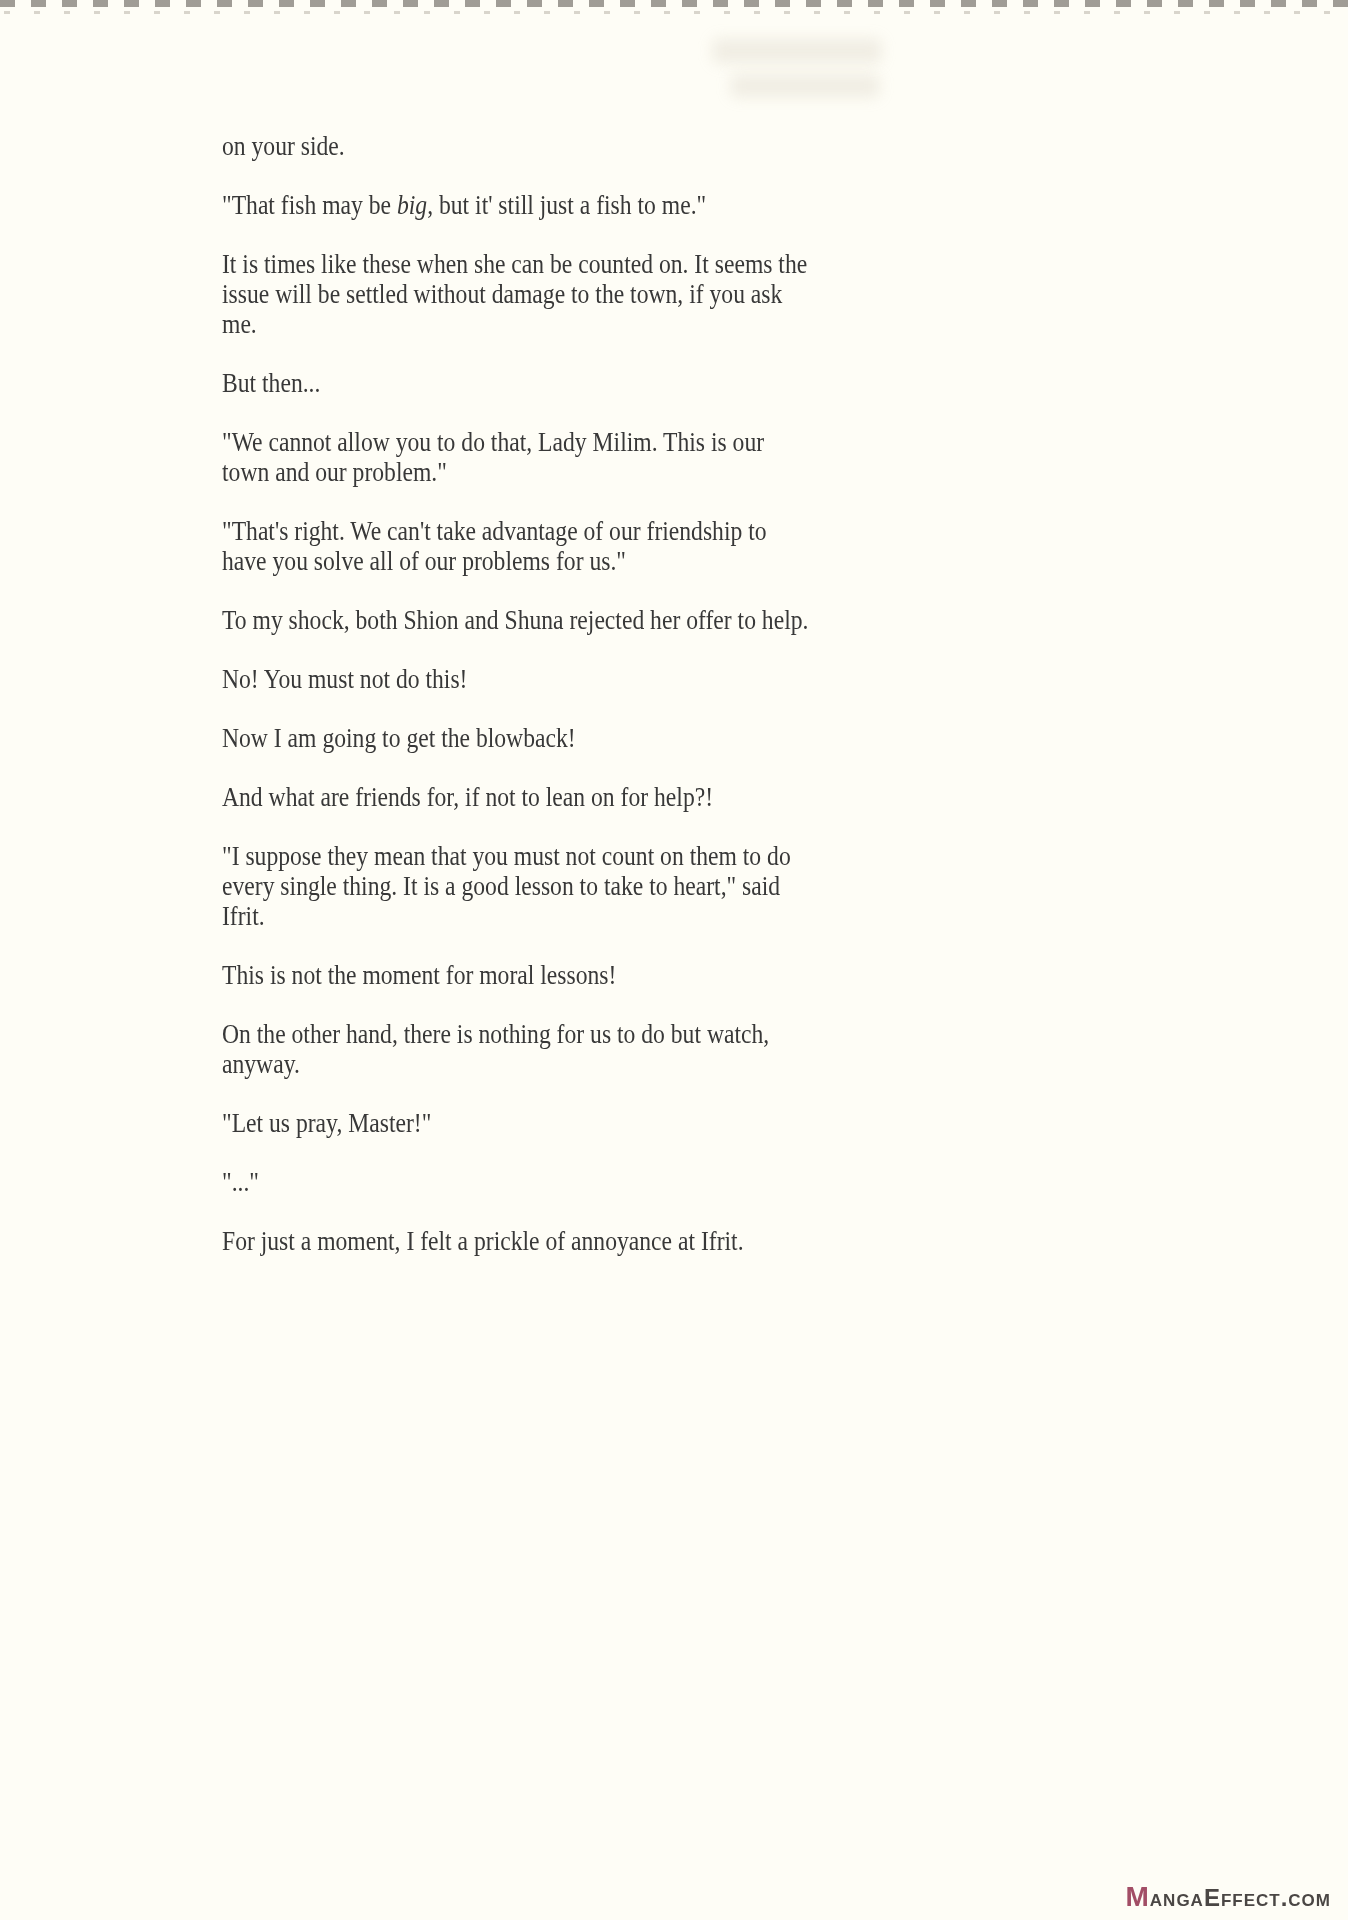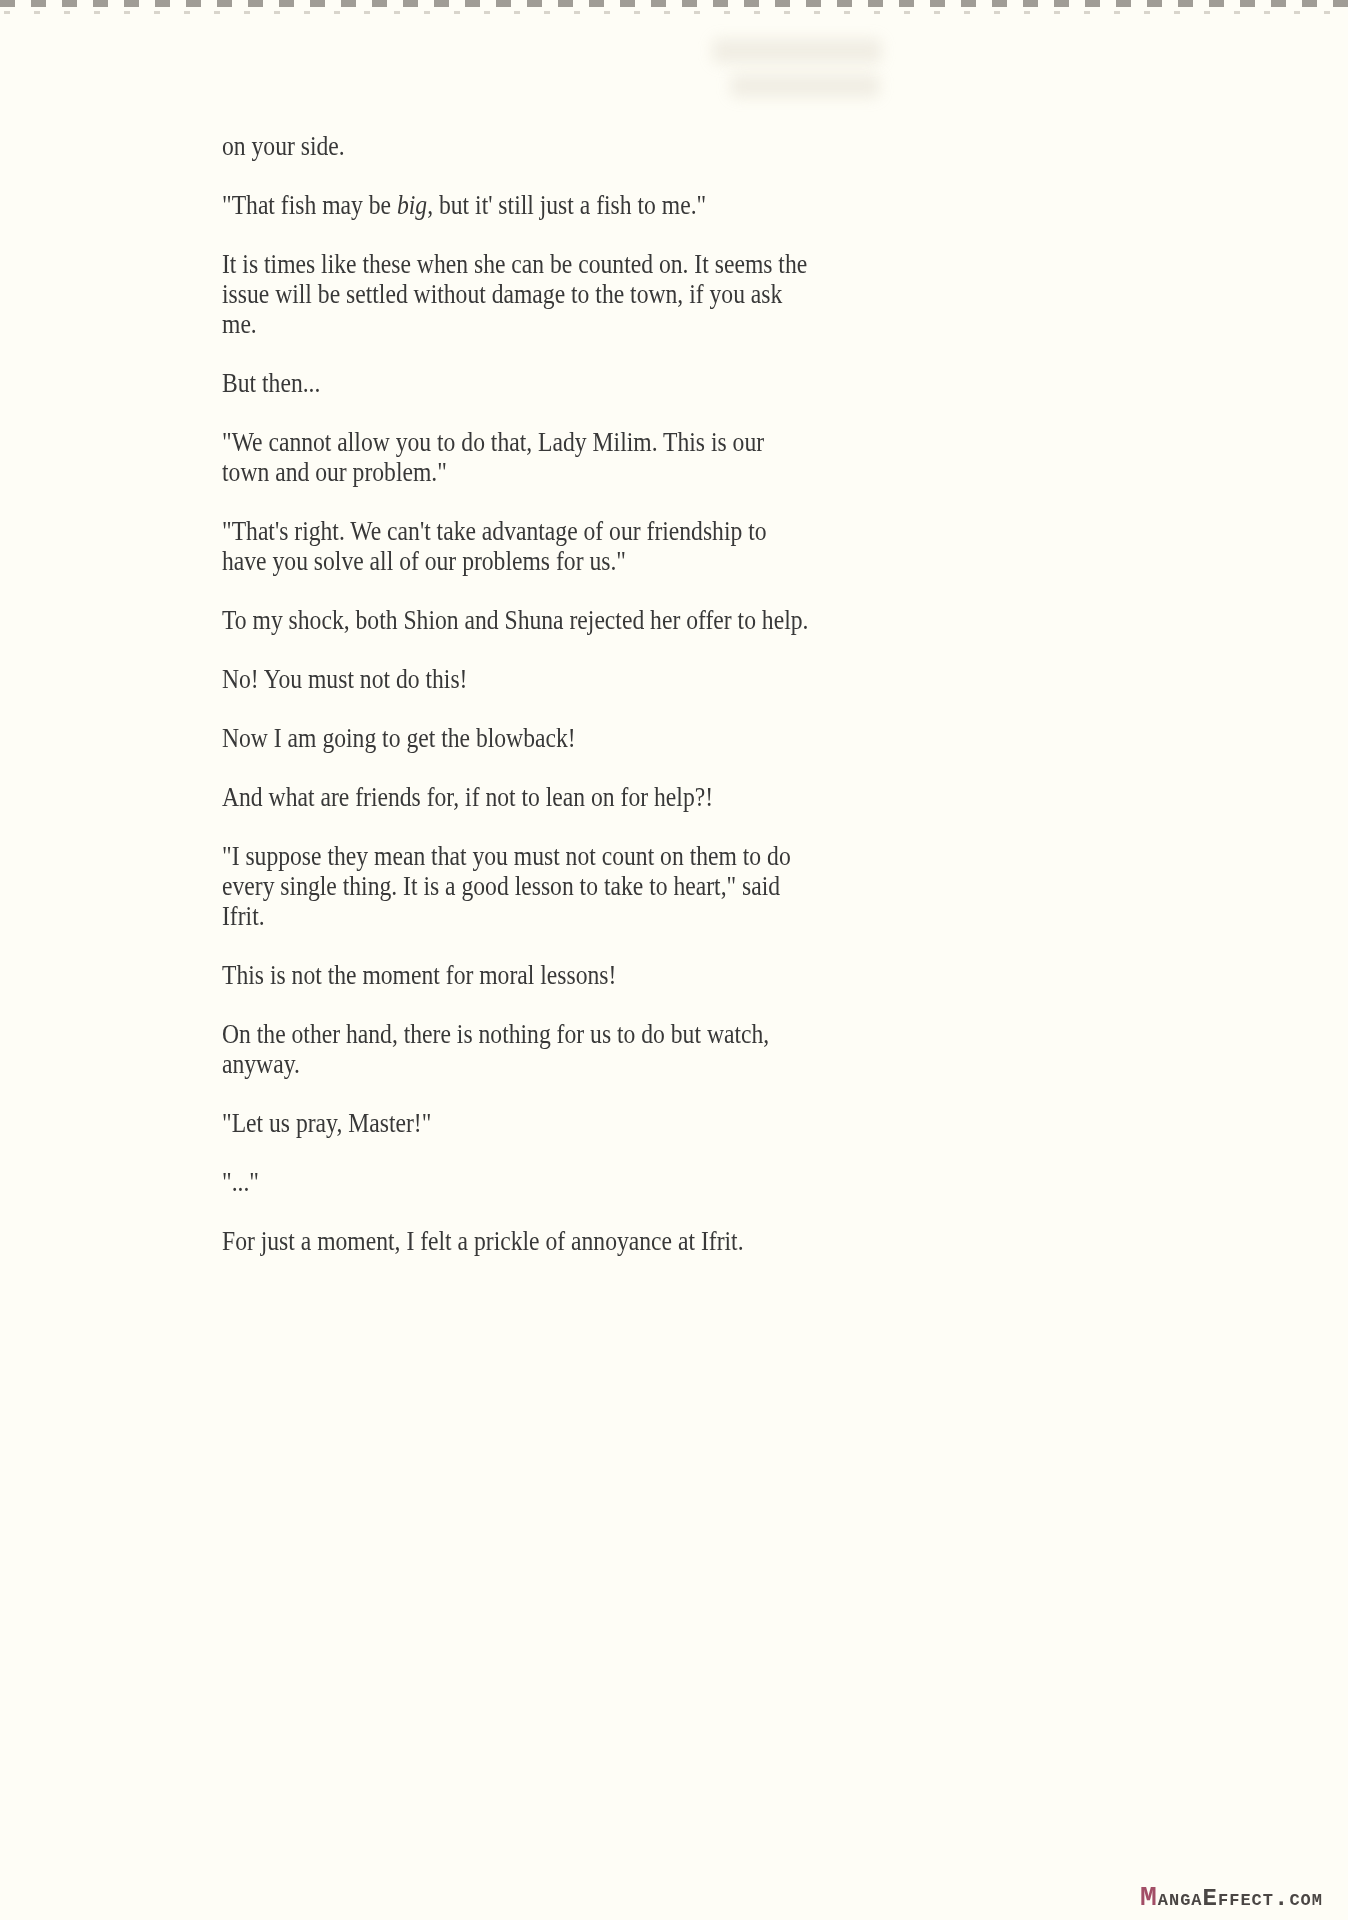--- a/index.html
+++ b/index.html
@@ -60,23 +60,23 @@
     margin: 0 0 29px 0;
     white-space: pre;          
   }
   .para em {
     font-style: italic;
   }
 
   
   .watermark {
     position: absolute;
-    right: 25px;
+    right: 17px;
     bottom: 7px;
-    font-family: Liberation Mono, monospace;
+    font-family: Liberation Sans, sans-serif;
     font-weight: 700;
     letter-spacing: 1px;
     color: #4a4644;
     white-space: nowrap;
   }
   .wm-initial {
     font-size: 28px;
     color: #a24e66;
   }
   .wm-rest {

